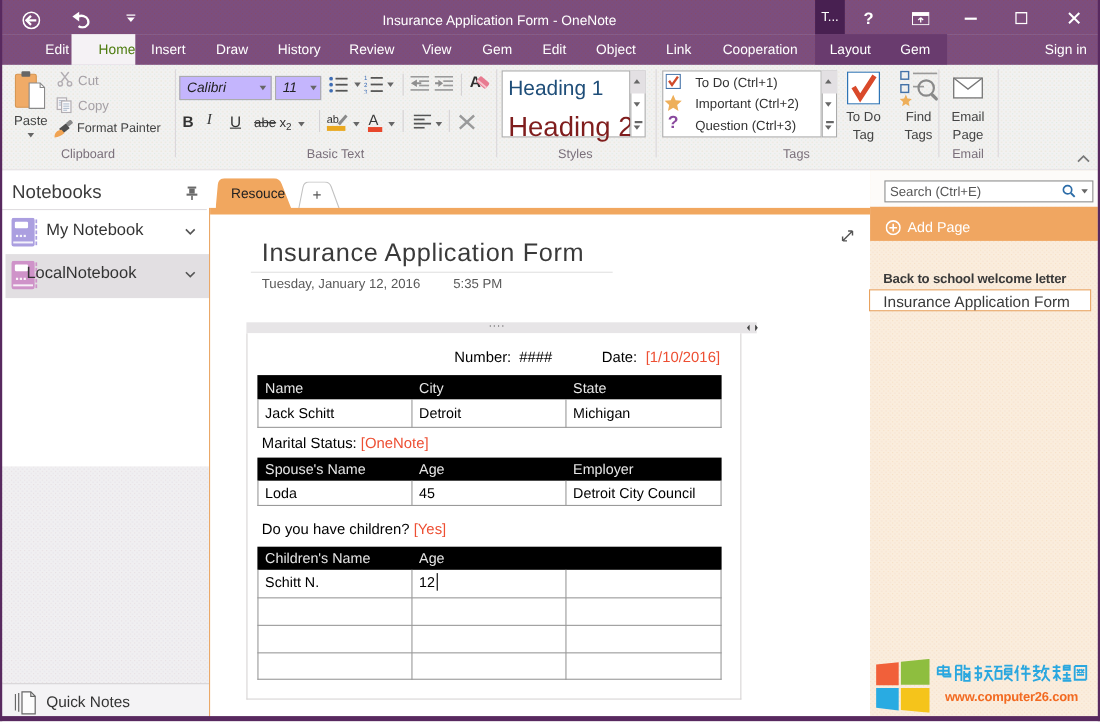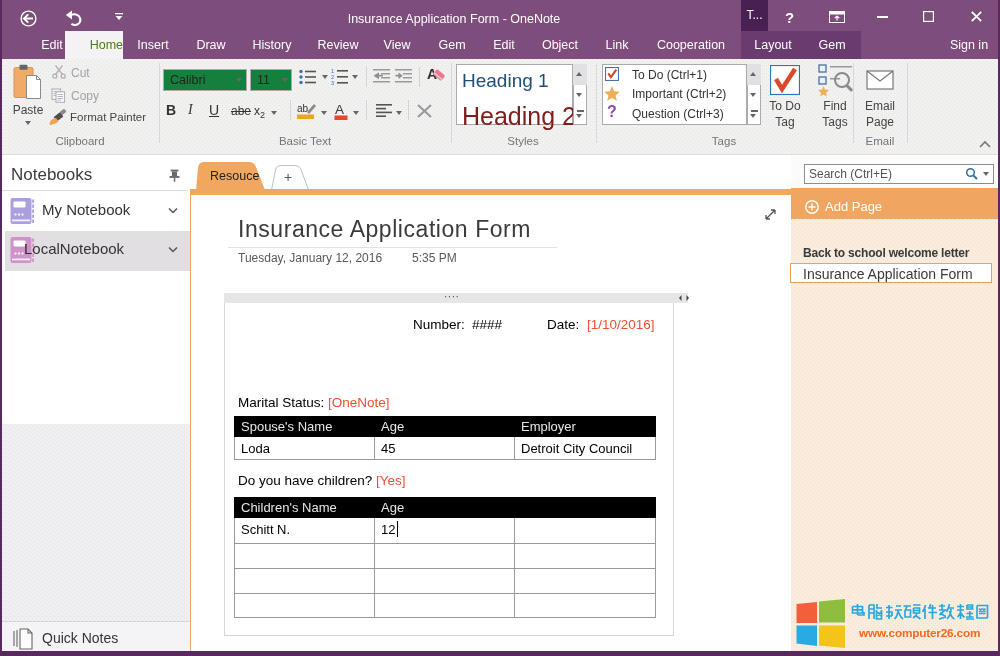--- a/index.html
+++ b/index.html
@@ -15,21 +15,21 @@
 .ttl { color:#fff; font-size:12px; }
 #titletext { top:12px; left:0; width:882px; text-align:center; color:#fff; font-size:12.5px;margin-left:13px; }
 .menutab { position:absolute; top:31px; height:28px; line-height:28px; color:#fff; font-size:12.5px; text-align:center; }
 #hometab { position:absolute; left:65px; top:31px; width:58px; height:28px; background:#f5f2f5; color:#4d7c0f; font-size:12.5px; text-align:right; line-height:28px; }
 
 #ribbon { left:0; top:59px; width:1000px; height:96px; background:#f2f1f1; border-bottom:1px solid #e2dde2; }
 .rsep { position:absolute; top:63px; width:1px; height:80px; background:#dcd7dc; }
 .rlabel { position:absolute; top:135px; height:14px; font-size:11.5px; color:#7a6f7a; text-align:center; }
 .rbtntext { font-size:12px; color:#444; }
 .gray { color:#a5a0a5; }
-.combo { position:absolute; background:#15803d; border:1px solid #ababab; font-size:12.5px; color:#222; }
+.combo { position:absolute; background:#c4b5fd; border:1px solid #ababab; font-size:12.5px; color:#222;font-style:italic; }
 .ddarrow { position:absolute; width:0; height:0; border-left:3.5px solid transparent; border-right:3.5px solid transparent; border-top:4px solid #666; }
 
 #sidebar { left:2px; top:155px; width:188px; height:497px; background:#fff; }
 #sidegray { left:2px; top:424px; width:188px; height:228px; background:#f0eff1; }
 
 #content { left:190px; top:155px; width:601px; height:497px; background:#fff; }
 #rpanel { left:791px; top:155px; width:207px; height:497px; background:#faeddd; }
 
 #bleft { left:0; top:0; width:2px; height:656px; background:#58295f; }
 #bright { left:998px; top:0; width:2px; height:656px; background:#58295f; }
@@ -411,20 +411,32 @@
       <path d="M7.5 0 L10 3 L7.5 6 Z" fill="#444"></path>
 </svg>
 
 <div class="abs" style="left:224px;top:303px;width:450px;height:333px;background:#fff;border:1px solid #d7d5d5;border-top:none"></div>
 
 <div class="abs" style="left:413px;top:317px;font-size:13.5px;color:#000">Number:</div>
 <div class="abs" style="left:472px;top:317px;font-size:13.5px;color:#000">####</div>
 <div class="abs" style="left:547px;top:317px;font-size:13.5px;color:#000">Date:</div>
 <div class="abs red" style="left:587px;top:317px;font-size:13.5px">[1/10/2016]</div>
 
+<div class="abs" style="left:234px;top:341px;width:422px;height:48px">
+ <div style="position:absolute;left:0;top:0;width:422px;height:22px;background:#000"></div>
+ <div class="hcell" style="left:7px;top:4px">Name</div>
+ <div class="hcell" style="left:147px;top:4px">City</div>
+ <div class="hcell" style="left:287px;top:4px">State</div>
+ <div style="position:absolute;left:0;top:22px;width:422px;height:26px;border:1px solid #9a9a9a;border-top:none"></div>
+ <div style="position:absolute;left:140px;top:22px;width:1px;height:26px;background:#9a9a9a"></div>
+ <div style="position:absolute;left:280px;top:22px;width:1px;height:26px;background:#9a9a9a"></div>
+ <div class="cell" style="left:7px;top:27px">Jack Schitt</div>
+ <div class="cell" style="left:147px;top:27px">Detroit</div>
+ <div class="cell" style="left:287px;top:27px">Michigan</div>
+</div>
 <div class="abs" style="left:238px;top:395px;font-size:13.5px;color:#000">Marital Status: <span class="red">[OneNote]</span></div>
 
 <div class="abs" style="left:234px;top:416px;width:422px;height:44px">
  <div style="position:absolute;left:0;top:0;width:422px;height:21px;background:#000"></div>
  <div class="hcell" style="left:7px;top:3px">Spouse's Name</div>
  <div class="hcell" style="left:147px;top:3px">Age</div>
  <div class="hcell" style="left:287px;top:3px">Employer</div>
  <div style="position:absolute;left:0;top:21px;width:422px;height:23px;border:1px solid #9a9a9a;border-top:none"></div>
  <div style="position:absolute;left:140px;top:21px;width:1px;height:23px;background:#9a9a9a"></div>
  <div style="position:absolute;left:280px;top:21px;width:1px;height:23px;background:#9a9a9a"></div>

